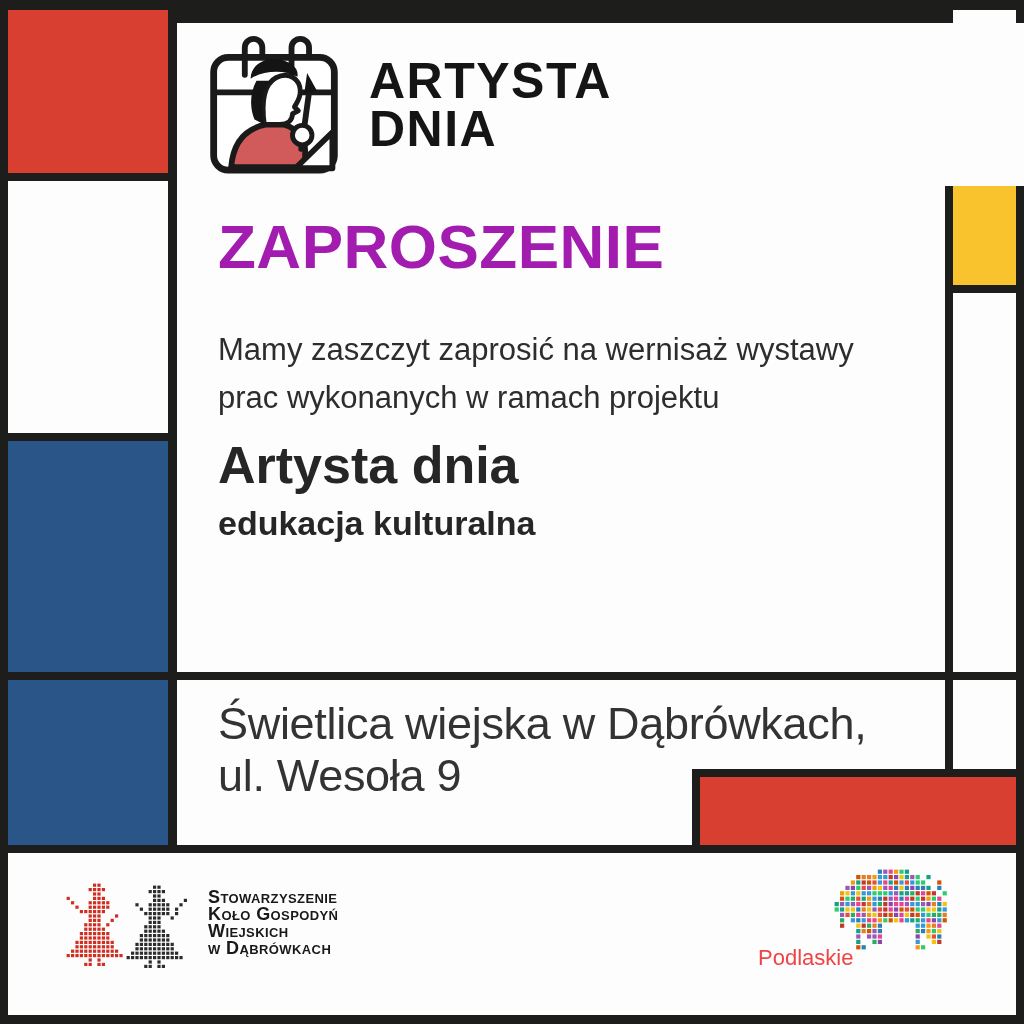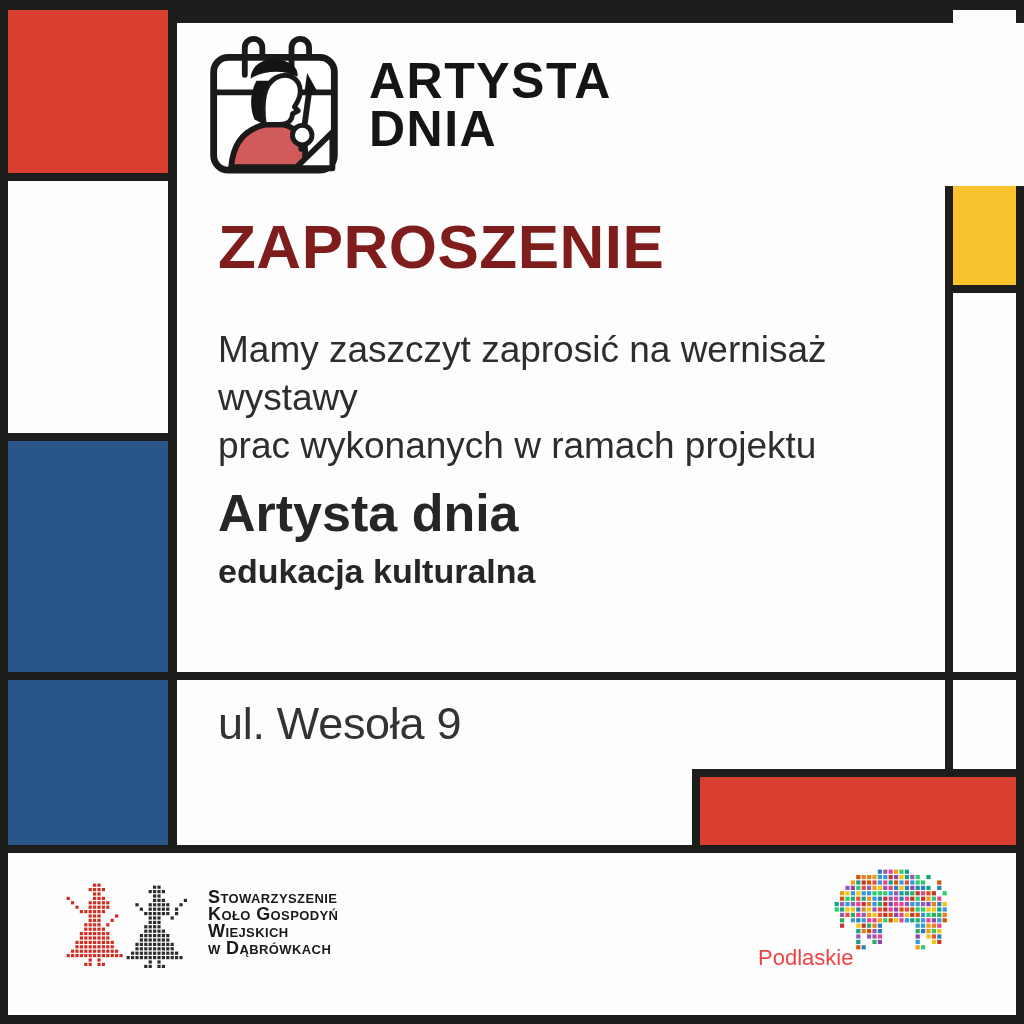--- a/index.html
+++ b/index.html
@@ -28,22 +28,22 @@
   .b-footer     {left:8px;   top:853px; width:1008px;height:162px;}
 
   
   .b-header{display:flex;align-items:center;padding-left:28px;box-sizing:border-box;}
   .cal-icon{width:138px;height:146px;flex:0 0 auto;}
   .header-title{margin-left:26px;font-weight:800;font-size:50px;line-height:48px;
                 letter-spacing:1.5px;color:#151515;}
 
   
   .b-main{box-sizing:border-box;padding:30px 30px 0 41px;color:#2b2b2b;}
-  .inv-heading{margin:0;font-size:62px;font-weight:800;letter-spacing:0.5px;color:#7f1d1d;line-height:1.15;}
-  .inv-intro{margin:44px 0 0 0;font-size:37px;line-height:48px;color:#2d2d2d;}
+  .inv-heading{margin:0;font-size:62px;font-weight:800;letter-spacing:0.5px;color:#a21caf;line-height:1.15;}
+  .inv-intro{margin:44px 0 0 0;font-size:31px;line-height:48px;color:#2d2d2d;}
   .inv-title{margin:12px 0 0 0;font-size:52px;font-weight:800;color:#262626;line-height:1.2;}
   .inv-subtitle{margin:4px 0 0 0;font-size:34px;font-weight:700;color:#262626;line-height:1.3;}
   .inv-date{margin:48px 0 0 0;font-size:45px;font-weight:400;color:#2d2d2d;letter-spacing:-0.3px;}
 
   
   .b-venue{box-sizing:border-box;padding:18px 0 0 41px;font-size:45px;line-height:52px;
            color:#333333;letter-spacing:-0.3px;}
 
   
   .kgw{position:absolute;left:58px;top:30px;display:flex;align-items:flex-start;}
@@ -106,20 +106,21 @@
     <h1 class="inv-heading">ZAPROSZENIE</h1>
     <div class="inv-intro">
       <div>Mamy zaszczyt zaprosić na wernisaż wystawy</div>
       <div>prac wykonanych w ramach projektu</div>
     </div>
     <div class="inv-title">Artysta dnia</div>
     <div class="inv-subtitle">edukacja kulturalna</div>
   </div>
 
   <div class="blk white b-venue">
+    <div>Świetlica wiejska w Dąbrówkach,</div>
     <div>ul. Wesoła 9</div>
   </div>
 
   <div class="blk b-red-low">
     <div class="inner"></div>
   </div>
 
   <div class="blk white b-footer">
 
     <div class="kgw">

